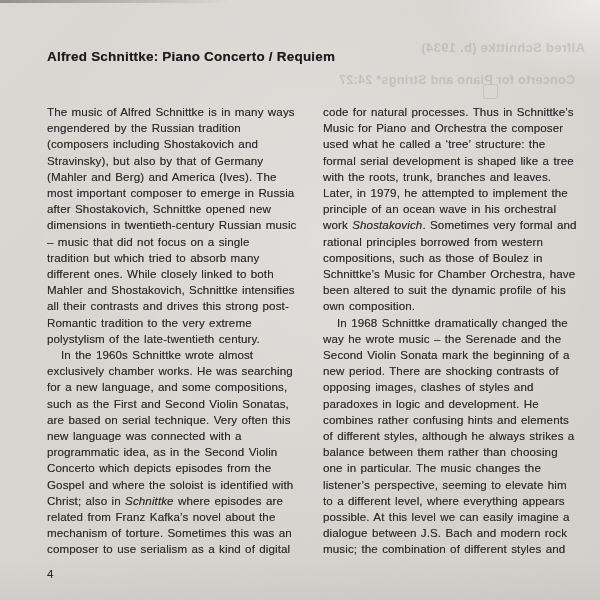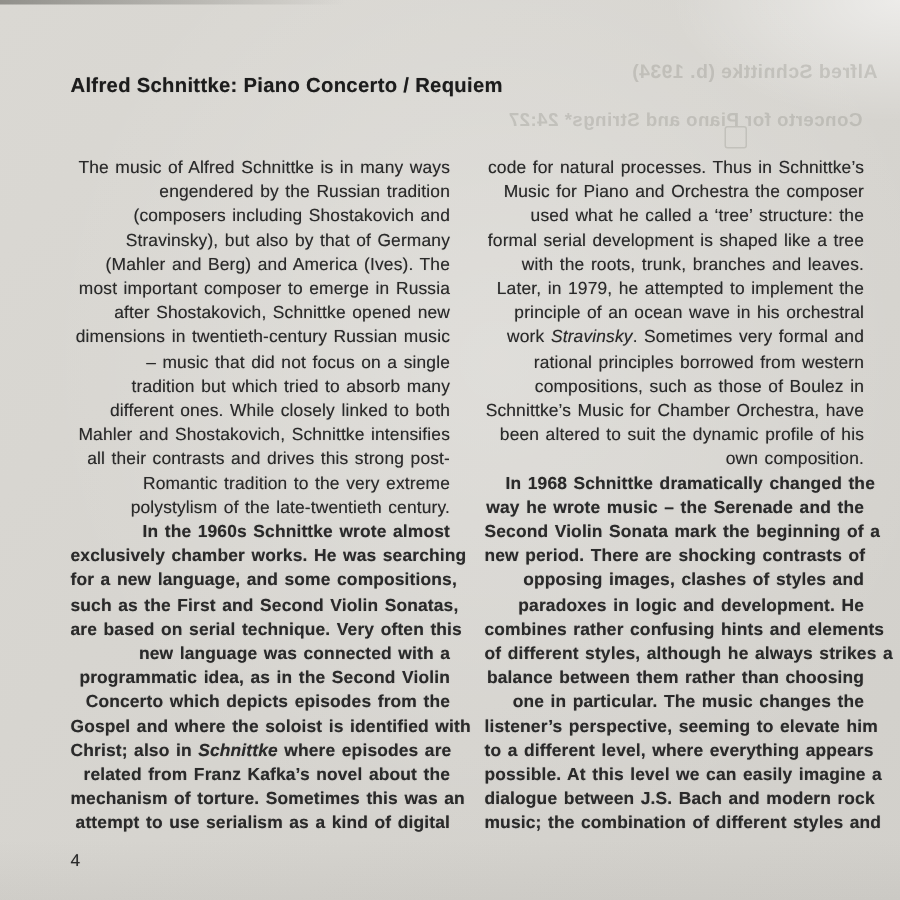--- a/index.html
+++ b/index.html
@@ -50,33 +50,33 @@
   .title{
     position:absolute;left:47px;top:49px;margin:0;
     font-size:13.5px;font-weight:bold;color:#1c1c1c;
     letter-spacing:0.2px;
     text-shadow:0 0 0.5px rgba(28,28,28,0.55);
   }
   .columns{
     position:absolute;left:47px;top:104px;
     display:flex;gap:23px;
   }
-  .col{width:253px;text-align:right;}
+  .col{width:253px;}
   .col p{
     margin:0;
     font-size:11.6px;
     line-height:16.2px;
     color:#2a2a2a;
     white-space:pre;
     letter-spacing:0.1px;
     word-spacing:1px;
     text-shadow:0 0 0.5px rgba(42,42,42,0.5);
   }
   .col p em{font-style:italic;}
-  .col p.indent{text-indent:14px;font-weight:bold;}
+  .col p.indent{text-indent:14px;}
   .page-number{
     position:absolute;left:47px;top:568px;
     font-size:11.5px;color:#2a2a2a;
     text-shadow:0 0 0.5px rgba(42,42,42,0.5);
   }
 </style>
 </head>
 <body>
 
 <div class="page">
@@ -112,31 +112,31 @@
 for a new language, and some compositions,
 such as the First and Second Violin Sonatas,
 are based on serial technique. Very often this
 new language was connected with a
 programmatic idea, as in the Second Violin
 Concerto which depicts episodes from the
 Gospel and where the soloist is identified with
 Christ; also in </span><em>Schnittke</em><span> where episodes are
 related from Franz Kafka’s novel about the
 mechanism of torture. Sometimes this was an
-attempt to use serialism as a kind of digital</span></p>
+composer to use serialism as a kind of digital</span></p>
       </div>
     <div class="col">
         <p><span>code for natural processes. Thus in Schnittke’s
 Music for Piano and Orchestra the composer
 used what he called a ‘tree’ structure: the
 formal serial development is shaped like a tree
 with the roots, trunk, branches and leaves.
 Later, in 1979, he attempted to implement the
 principle of an ocean wave in his orchestral
-work </span><em>Stravinsky</em><span>. Sometimes very formal and
+work </span><em>Shostakovich</em><span>. Sometimes very formal and
 rational principles borrowed from western
 compositions, such as those of Boulez in
 Schnittke’s Music for Chamber Orchestra, have
 been altered to suit the dynamic profile of his
 own composition.</span></p>
         <p class="indent"><span>In 1968 Schnittke dramatically changed the
 way he wrote music – the Serenade and the
 Second Violin Sonata mark the beginning of a
 new period. There are shocking contrasts of
 opposing images, clashes of styles and

